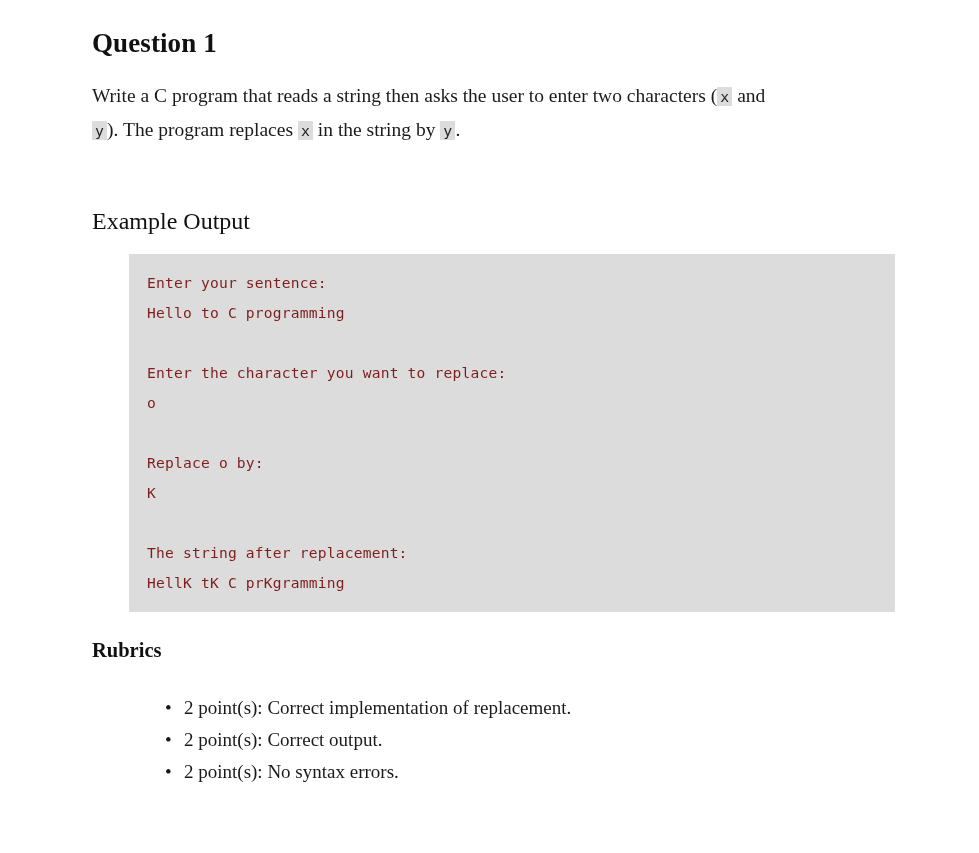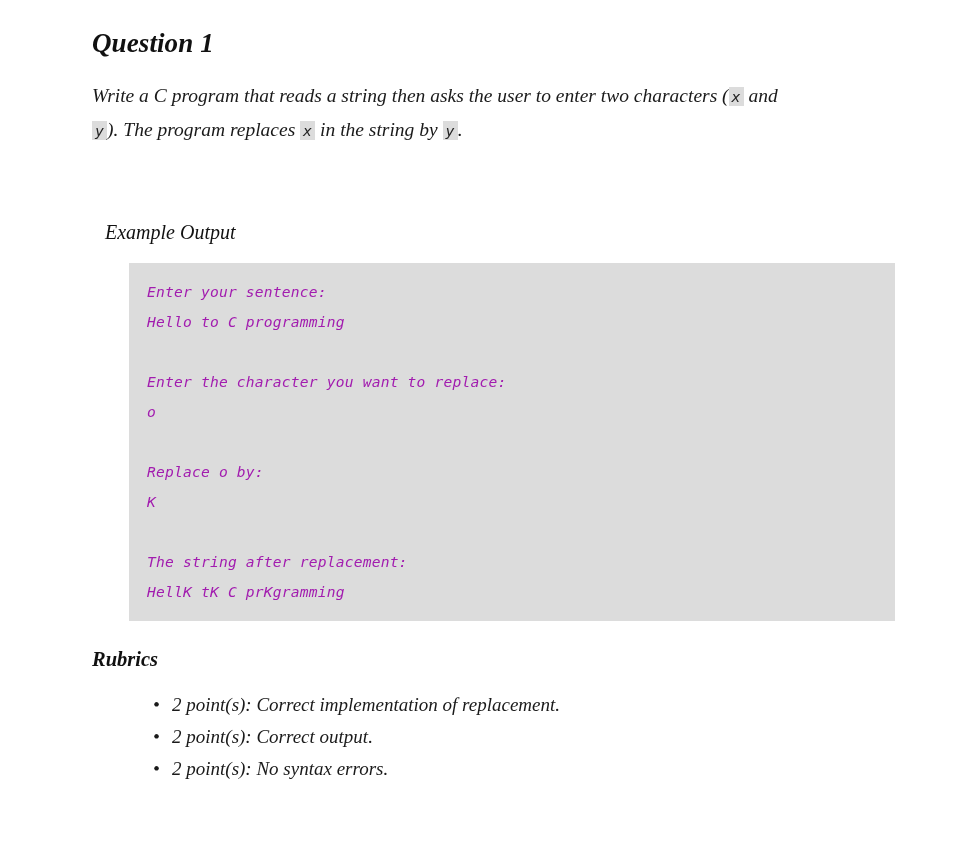--- a/index.html
+++ b/index.html
@@ -13,73 +13,72 @@
     font-family: "Liberation Serif", "DejaVu Serif", serif;
     color: #1a1a1a;
     overflow: hidden;
   }
   .page {
     position: relative;
     width: 879px;
     height: 853px;
     box-sizing: border-box;
     padding: 0 84px 0 92px;
-    font-style: italic;
   }
   .q-title {
     font-size: 27px;
     font-weight: bold;
     line-height: 1;
     margin: 0;
     padding-top: 30px;
     letter-spacing: 0.1px;
     color: #111111;
   }
   .intro {
     font-size: 19.5px;
     line-height: 33px;
     margin: 0;
     padding-top: 22px;
     max-width: 775px;
     color: #1a1a1a;
   }
   .section-h {
-    font-size: 20px;
+    font-size: 24px;
     font-weight: normal;
     line-height: 1;
-    margin: 13px;
+    margin: 0;
     padding-top: 62px;
     color: #111111;
   }
   .codeblock {
     margin: 21px 0 0 37px;
     background: #dcdcdc;
     width: 766px;
     box-sizing: border-box;
     padding: 14px 0 14px 18px;
     font-family: "DejaVu Sans Mono", "Liberation Mono", monospace;
     font-size: 14.6px;
     line-height: 30px;
-    color: #a21caf;
+    color: #7f1d1d;
     white-space: pre;
     letter-spacing: 0.2px;
   }
   .codeblock .cl {
     min-height: 30px;
   }
   .rubrics-h {
     font-size: 20.5px;
     font-weight: bold;
     line-height: 1;
     margin: 0;
     padding-top: 28px;
     color: #111111;
   }
   ul.rubrics {
-    margin: 0;
+    margin: 12px;
     padding: 19px 0 0 80px;
     list-style: none;
   }
   ul.rubrics li {
     position: relative;
     font-size: 19px;
     line-height: 32px;
     color: #1a1a1a;
   }
   ul.rubrics li::before {

